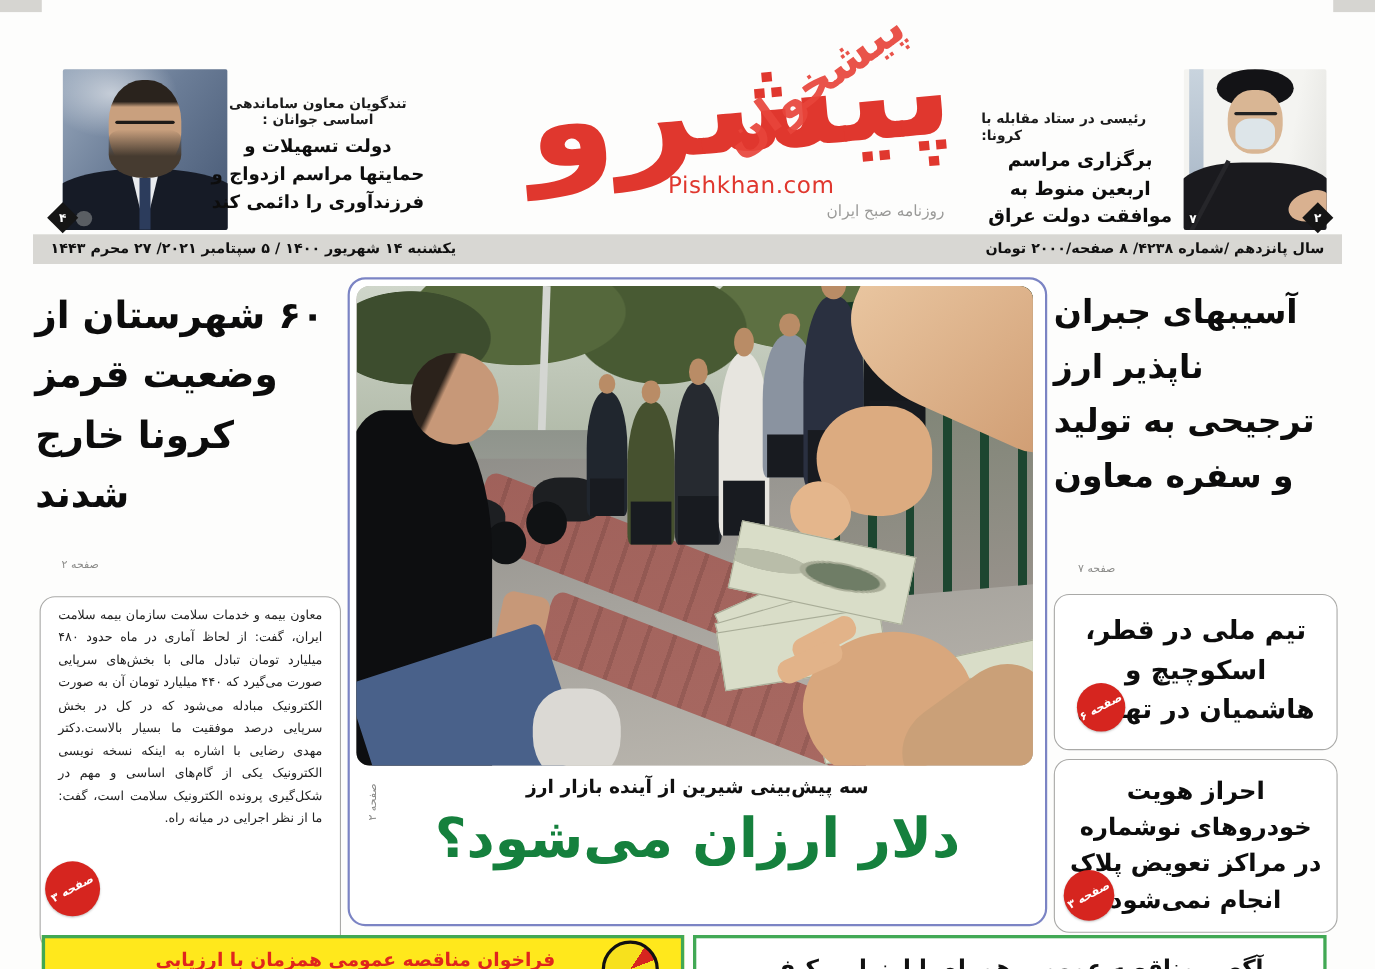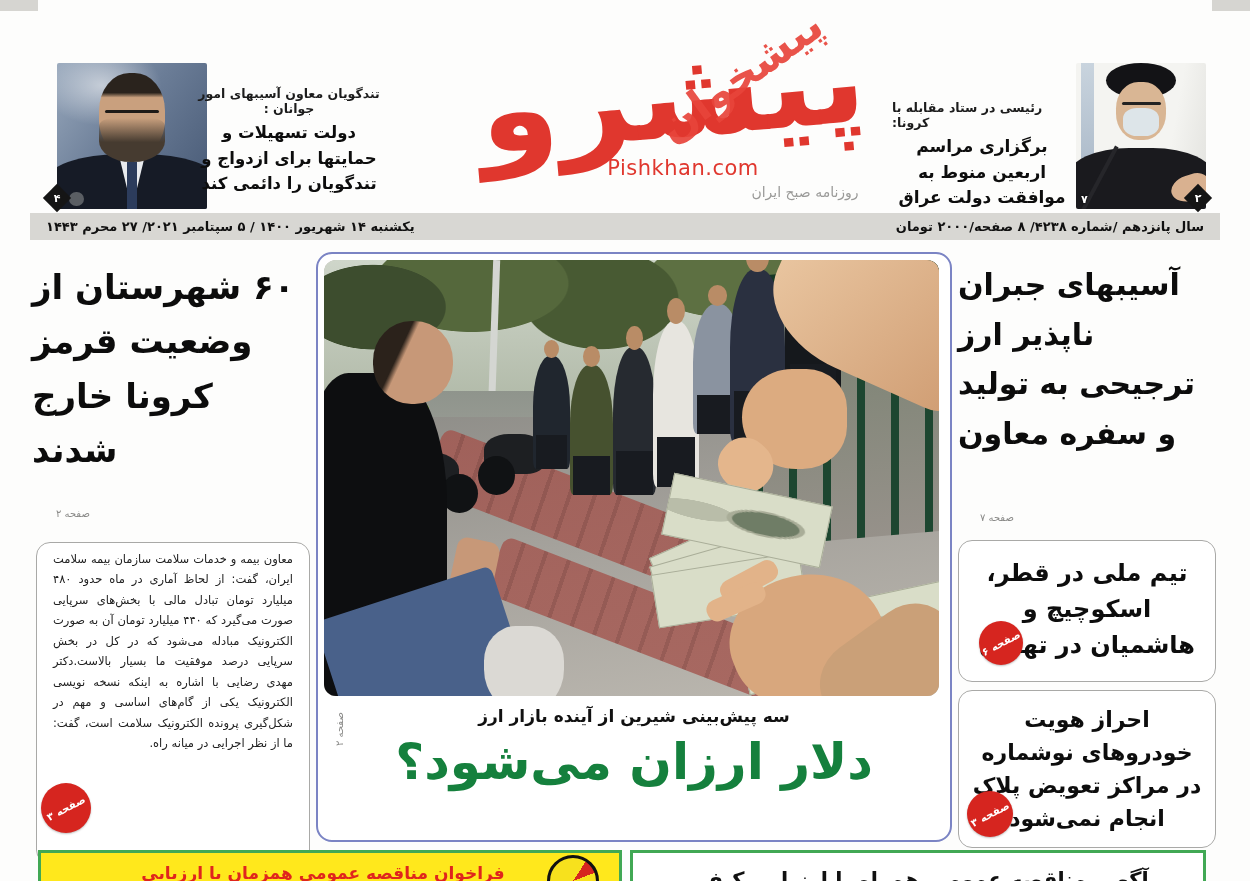--- a/index.html
+++ b/index.html
@@ -125,22 +125,22 @@
     <div class="lp-tie"></div>
     <div class="lp-head"></div>
     <div class="lp-beard"></div>
     <div class="lp-glasses"></div>
     <div class="lp-mic"></div>
   </div>
   <div class="diamond" style="left:47px;top:188px;">
     <span>۴</span>
   </div>
   <div class="abs" style="left:192px;top:86px;width:194px;">
-    <div class="kicker">تندگویان معاون آسیبهای امور جوانان :</div>
-    <div class="tp-title" style="font-size:16.5px;line-height:1.55;margin-top:4px;">دولت تسهیلات و حمایتها برای ازدواج و تندگویان را دائمی کند</div>
+    <div class="kicker">تندگویان معاون ساماندهی اساسی جوانان :</div>
+    <div class="tp-title" style="font-size:16.5px;line-height:1.55;margin-top:4px;">دولت تسهیلات و حمایتها مراسم ازدواج و فرزندآوری را دائمی کند</div>
   </div>
 
   <div class="logo-main">پیشرو</div>
   <div class="logo-watermark">پیشخوان</div>
   <div class="logo-url">Pishkhan.com</div>
   <div class="logo-sub">روزنامه صبح ایران</div>
 
   <div class="abs" style="left:888px;top:100px;width:188px;">
     <div class="kicker" style="text-align:left;padding-left:4px;">رئیسی در ستاد مقابله با کرونا:</div>
     <div class="tp-title" style="font-size:17px;line-height:1.5;margin-top:4px;">برگزاری مراسم اربعین منوط به موافقت دولت عراق است</div>

